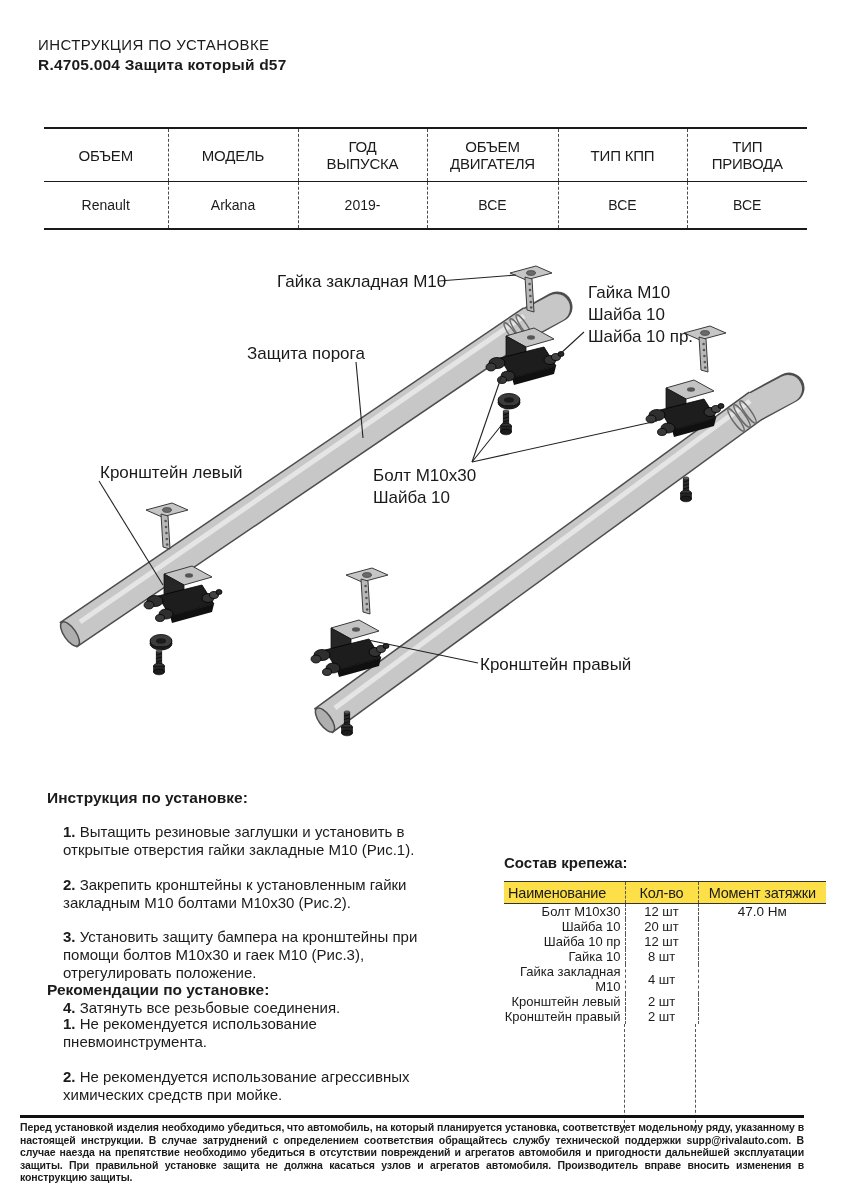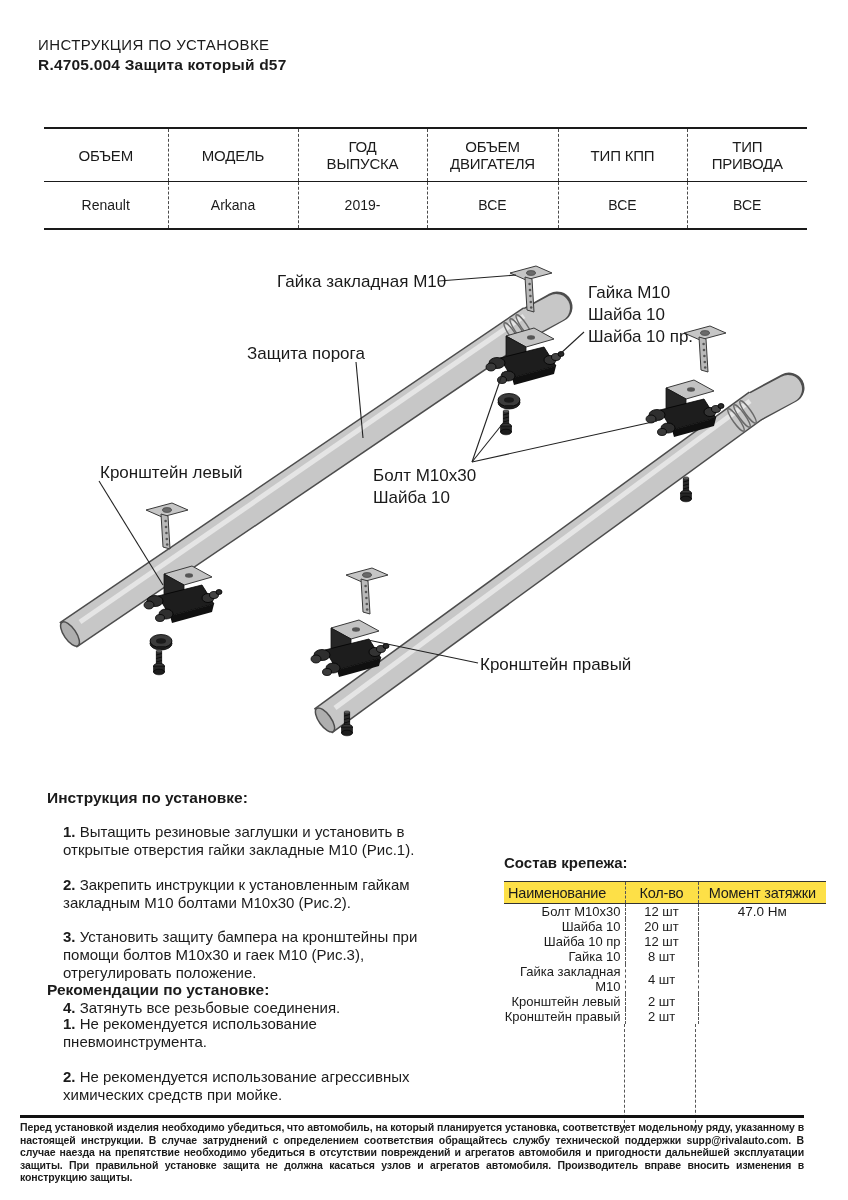--- a/index.html
+++ b/index.html
@@ -237,21 +237,21 @@
     <text x="247" y="109">Защита порога</text>
     <text x="100" y="228">Кронштейн левый</text>
     <text x="373" y="231">Болт М10х30</text>
     <text x="373" y="253">Шайба 10</text>
     <text x="480" y="420">Кронштейн правый</text>
   </svg>
 
   <section class="textblock instructions">
     <h3>Инструкция по установке:</h3>
     <div class="step"><b>1.</b> <span>Вытащить резиновые заглушки и установить в открытые отверстия гайки закладные М10 (Рис.1).</span></div>
-    <div class="step"><b>2.</b> <span>Закрепить инструкции к установленным гайкам закладным М10 болтами М10х30 (Рис.2).</span></div>
+    <div class="step"><b>2.</b> <span>Закрепить кронштейны к установленным гайки закладным М10 болтами М10х30 (Рис.2).</span></div>
     <div class="step"><b>3.</b> <span>Установить защиту бампера на кронштейны при помощи болтов М10х30 и гаек М10 (Рис.3), отрегулировать положение.</span></div>
     <div class="step"><b>4.</b> <span>Затянуть все резьбовые соединения.</span></div>
   </section>
 
   <section class="textblock recommendations">
     <h3>Рекомендации по установке:</h3>
     <div class="step"><b>1.</b> <span>Не рекомендуется использование пневмоинструмента.</span></div>
     <div class="step"><b>2.</b> <span>Не рекомендуется использование агрессивных химических средств при мойке.</span></div>
   </section>
 

